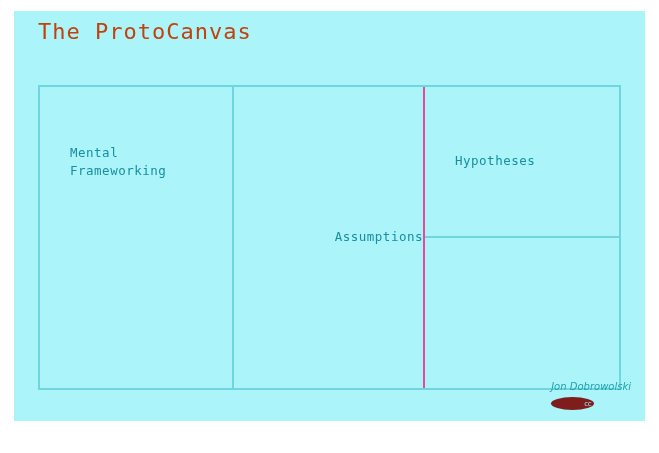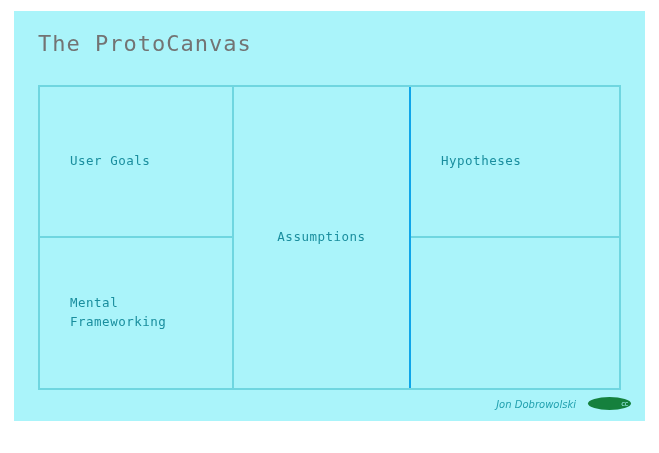--- a/index.html
+++ b/index.html
@@ -18,24 +18,24 @@
     left: 14px;
     top: 11px;
     width: 631px;
     height: 410px;
     background: #aaf4fa;
     box-sizing: border-box;
   }
   #page-title {
     position: absolute;
     left: 24px;
-    top: 20px;
+    top: 8px;
     font-size: 22px;
     letter-spacing: 1px;
-    color: #737373;
+    color: #c2410c;
     font-family: "DejaVu Sans Mono", monospace;
   }
   #grid {
     position: absolute;
     left: 24px;
     top: 74px;
     width: 583px;
     height: 305px;
     display: flex;
     border: 2px solid #6fd6e0;
@@ -44,23 +44,24 @@
   .col {
     box-sizing: border-box;
     display: flex;
     flex-direction: column;
   }
   .col-left {
     width: 194px;
     border-right: 2px solid #6fd6e0;
   }
   .col-mid {
-    width: 177px;
-    border-right: 2px solid #0ea5e9;
+    width: 191px;
+    border-right: 2px solid #ec4899;
     justify-content: center;
+    align-items: flex-end;
   }
   .col-right {
     flex: 1 1 auto;
     border-radius: 20px;
   }
   .cell {
     box-sizing: border-box;
     display: flex;
     align-items: center;
     padding-left: 30px;
@@ -81,55 +82,53 @@
     justify-content: center;
   }
   .cell-mid-label {
     text-align: center;
   }
   #footer {
     position: absolute;
     right: 14px;
     bottom: 11px;
     display: flex;
-    align-items: flex-end;
-    gap: 12px;
+    align-items: flex-start;
+    gap: 5px;
     color: #22a0ae;
     font-size: 10px;
     font-style: italic;
     font-family: "DejaVu Sans", sans-serif;
+    flex-direction: column;
   }
   #cc-badge {
     width: 13px;
     height: 13px;
     border-radius: 50%;
-    background: #15803d;
+    background: #7f1d1d;
     color: #aaf4fa;
     font-size: 7px;
     font-style: normal;
     display: flex;
     align-items: center;
     justify-content: center;
     letter-spacing: -0.5px;
     padding-left: 30px;
   }
 </style>
 </head>
 <body>
 
 <div id="canvas-frame">
 
   <div id="page-title">The ProtoCanvas</div>
 
   <div id="grid">
 
     <div class="col col-left">
-      <div class="cell cell-half cell-top">
-        <span>User Goals</span>
-      </div>
       <div class="cell cell-half">
         <span style="white-space: pre-line;">Mental
 Frameworking</span>
       </div>
     </div>
 
     <div class="col col-mid">
       <div class="cell cell-center">
         <span class="cell-mid-label">Assumptions</span>
       </div>

